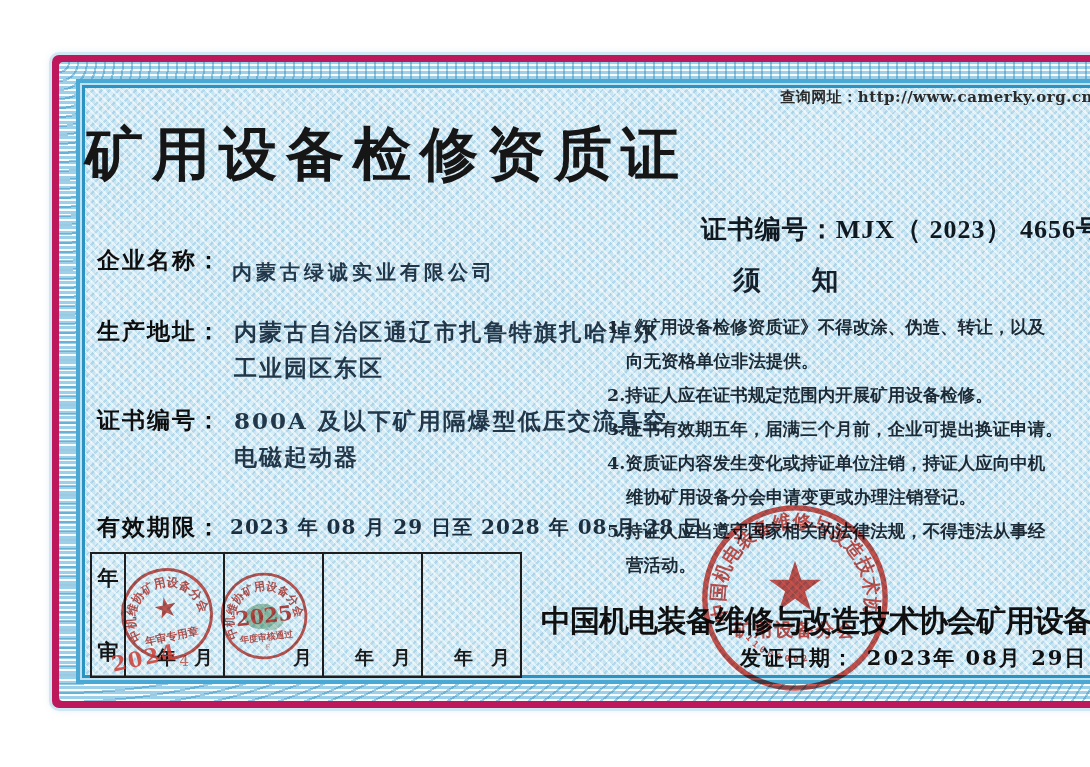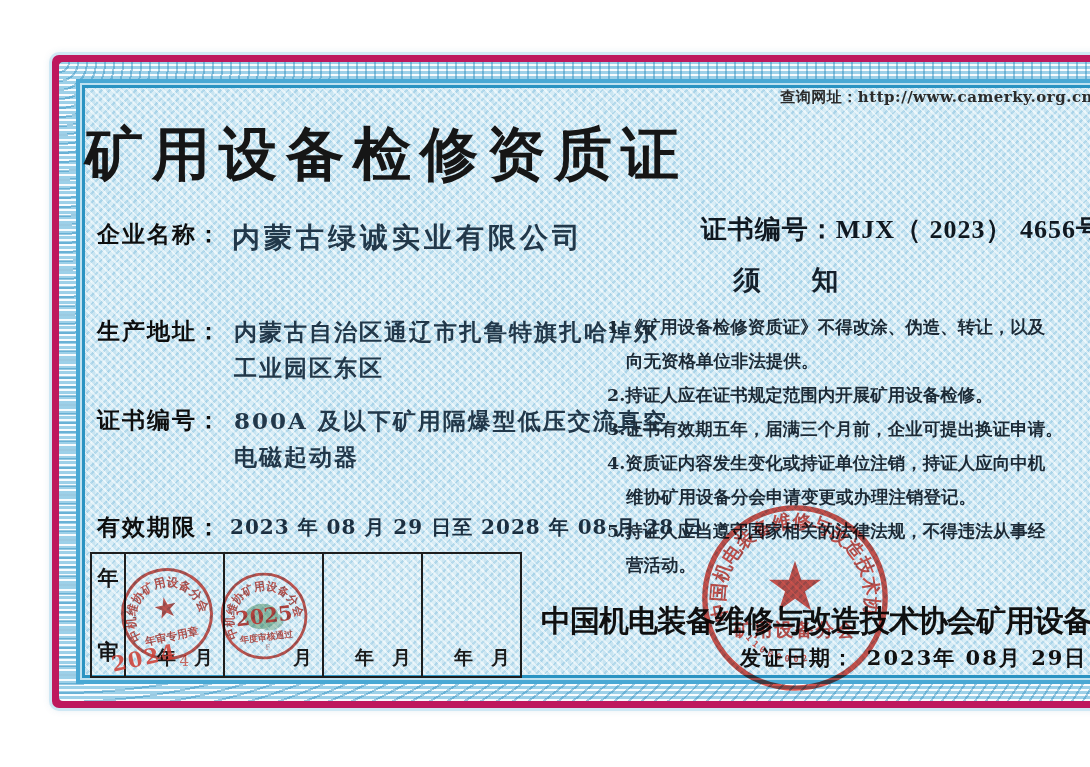--- a/index.html
+++ b/index.html
@@ -47,22 +47,22 @@
     font-size:26px;color:#101820;font-weight:600;letter-spacing:1px;
   }
   .field{position:absolute;left:12px;display:flex;align-items:flex-start;}
   .field .label{
     font-size:23px;font-weight:800;color:#0e0e0e;letter-spacing:2px;
     font-family:"Liberation Sans", sans-serif;white-space:nowrap;
   }
   .field .value{
     font-family:"DejaVu Serif", serif;color:#22384a;font-weight:700;
   }
-  .field-company{top:131px;}
-  .field-company .value{font-size:28px;letter-spacing:4px;margin-left:10px;margin-top:0;}
+  .field-company{top:157px;}
+  .field-company .value{font-size:20px;letter-spacing:4px;margin-left:10px;margin-top:14px;}
   .field-address{top:228px;}
   .field-device{top:317px;}
   .two-line .value{font-size:23px;letter-spacing:2px;margin-left:12px;line-height:36px;margin-top:-2px;}
   .field-validity{top:424px;}
   .field-validity .value{font-size:20px;letter-spacing:1px;margin-left:8px;margin-top:2px;color:#1c2f40;}
   .notice-heading{
     position:absolute;top:174px;left:497px;width:420px;text-align:center;
     font-family:Liberation Sans, sans-serif;font-size:27px;font-weight:700;color:#15202b;letter-spacing:12px;
   }
   .notice{

